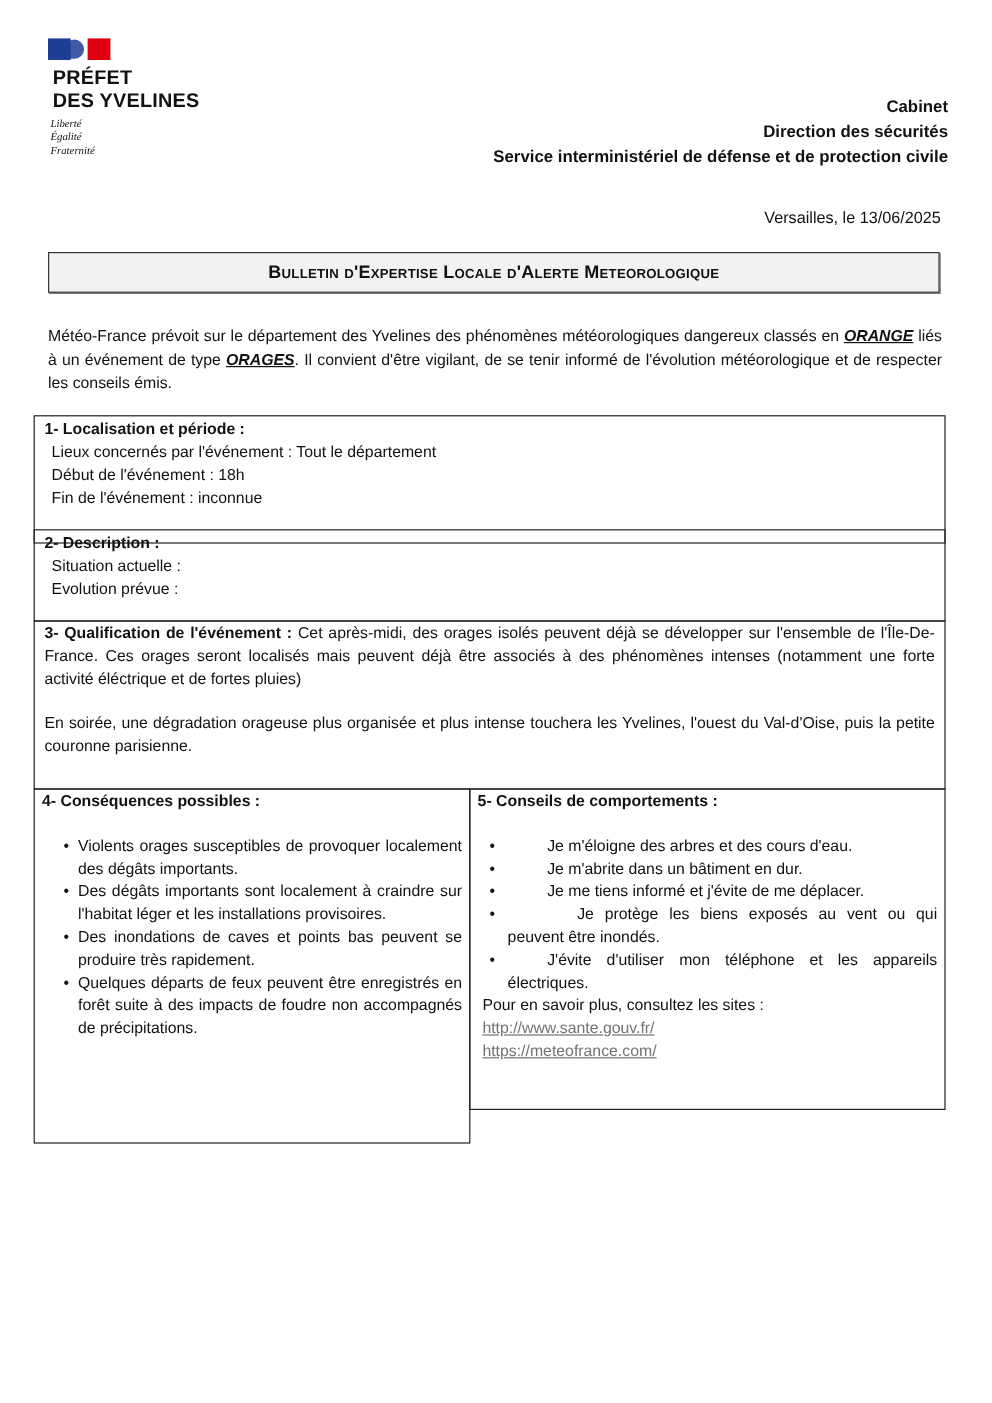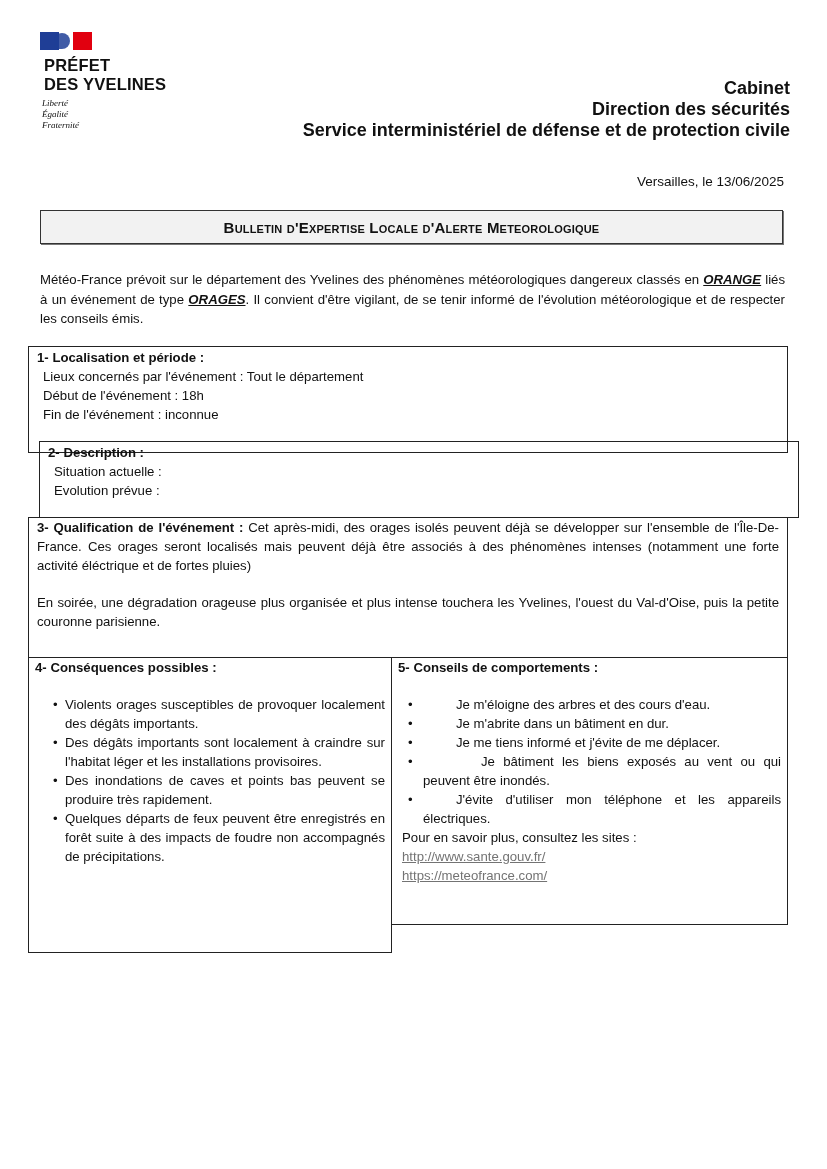--- a/index.html
+++ b/index.html
@@ -9,36 +9,36 @@
   }
   .abs { position: absolute; }
   
   #logo { left: 40px; top: 32px; width: 52px; height: 20px; }
   #logo .b { position:absolute; left:0; top:0; width:19px; height:18px; background:#1f3e96; }
   #logo .r { position:absolute; left:33px; top:0; width:19px; height:18px; background:#e1000f; }
   #logo .w { position:absolute; left:19px; top:0; width:14px; height:18px; background:#fff; }
   #logo .marianne { position:absolute; left:14px; top:1px; width:16px; height:16px; border-radius:50% 50% 50% 0; background:#1f3e96; opacity:0.85;}
   #prefet-title { left: 44px; top: 56px; font-weight: bold; font-size: 16.5px; line-height: 19px; letter-spacing: 0.2px; }
   #motto { left: 42px; top: 98px; font-family: "Liberation Serif", serif; font-style: italic; font-size: 9px; line-height: 11px; }
-  #service-block { right: 37px; top: 78px; text-align: right; font-weight: bold; font-size: 18px; line-height: 21px; }
+  #service-block { right: 37px; top: 78px; text-align: right; font-weight: bold; font-size: 14px; line-height: 21px; }
   #date-line { right: 43px; top: 174px; font-size: 13.5px; }
   #bulletin-title-box {
     left: 40px; top: 210px; width: 741px; height: 32px;
     border: 1px solid #333; background: #f2f2f2;
     box-shadow: 1px 1px 0 #777;
     display: flex; align-items: center; justify-content: center;
     font-weight: bold; font-size: 15px; font-variant: small-caps; letter-spacing: 0.2px;
   }
   #intro { left: 40px; top: 270px; width: 745px; font-size: 13.2px; line-height: 19.5px; text-align: justify; }
   #intro .em { font-weight: bold; font-style: italic; text-decoration: underline; }
 
   .box { border: 1px solid #222; box-sizing: border-box; font-size: 13.2px; line-height: 19px; }
   .box .h { font-weight: bold; }
   #sec1 { left: 28px; top: 346px; width: 760px; height: 107px; padding: 1px 8px; }
-  #sec2 { left: 28px; top: 441px; width: 760px; height: 77px; padding: 1px 8px; margin-left: 11px; }
+  #sec2 { left: 28px; top: 441px; width: 760px; height: 77px; padding: 1px 8px; }
   #sec3 { left: 28px; top: 517px; width: 760px; height: 141px; padding: 0 8px; text-align: justify; }
   #sec4 { left: 28px; top: 657px; width: 364px; height: 296px; padding: 0 6px; }
   #sec5 { left: 391px; top: 657px; width: 397px; height: 268px; padding: 0 6px; }
   .indent { padding-left: 6px; }
   .ul4 { list-style: none; margin: 18px 0 0 0; padding: 0 0 0 18px; }
   .ul4 li { position: relative; text-align: justify; padding-left: 12px; text-indent: 0; }
   .ul4 li .dot { position:absolute; left: 0; top: 0; }
   .ul5 { list-style: none; margin: 18px 0 0 0; padding: 0; }
   .ul5 li { position: relative; padding-left: 25px; text-align: justify; }
   .ul5 li .dot { position:absolute; left: 10px; top: 0; }
@@ -117,21 +117,21 @@
     <li class="tab">
         <span class="dot">•</span>
         <span class="txt">Je m'abrite dans un bâtiment en dur.</span>
       </li>
     <li class="tab">
         <span class="dot">•</span>
         <span class="txt">Je me tiens informé et j'évite de me déplacer.</span>
       </li>
     <li class="tab" style="padding-left:0">
         <span class="dot">•</span>
-        <span class="txt" style="text-indent:58px; padding-left:25px">Je bâtiment les biens exposés au vent ou qui peuvent être inondés.</span>
+        <span class="txt" style="text-indent:58px; padding-left:25px">Je protège les biens exposés au vent ou qui peuvent être inondés.</span>
       </li>
     <li class="tab">
         <span class="dot">•</span>
         <span class="txt">J'évite d'utiliser mon téléphone et les appareils électriques.</span>
       </li>
   </ul>
   <div id="links">
     <div>Pour en savoir plus, consultez les sites :</div>
     <a class="link" href="#">http://www.sante.gouv.fr/</a>
     <a class="link" href="#">https://meteofrance.com/</a>

